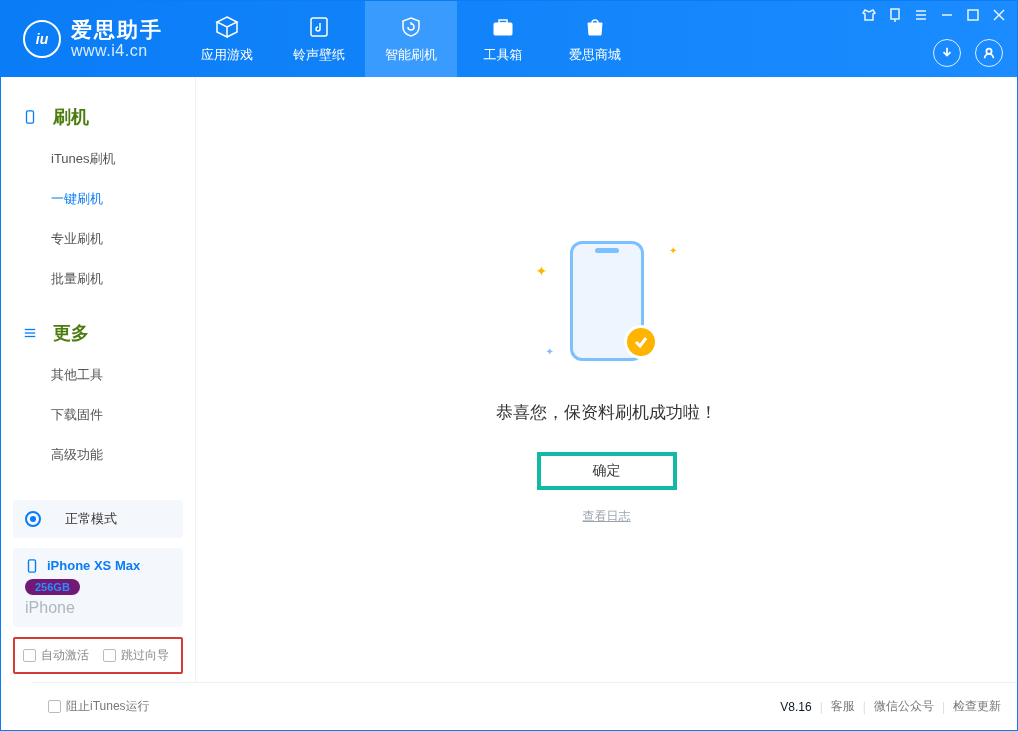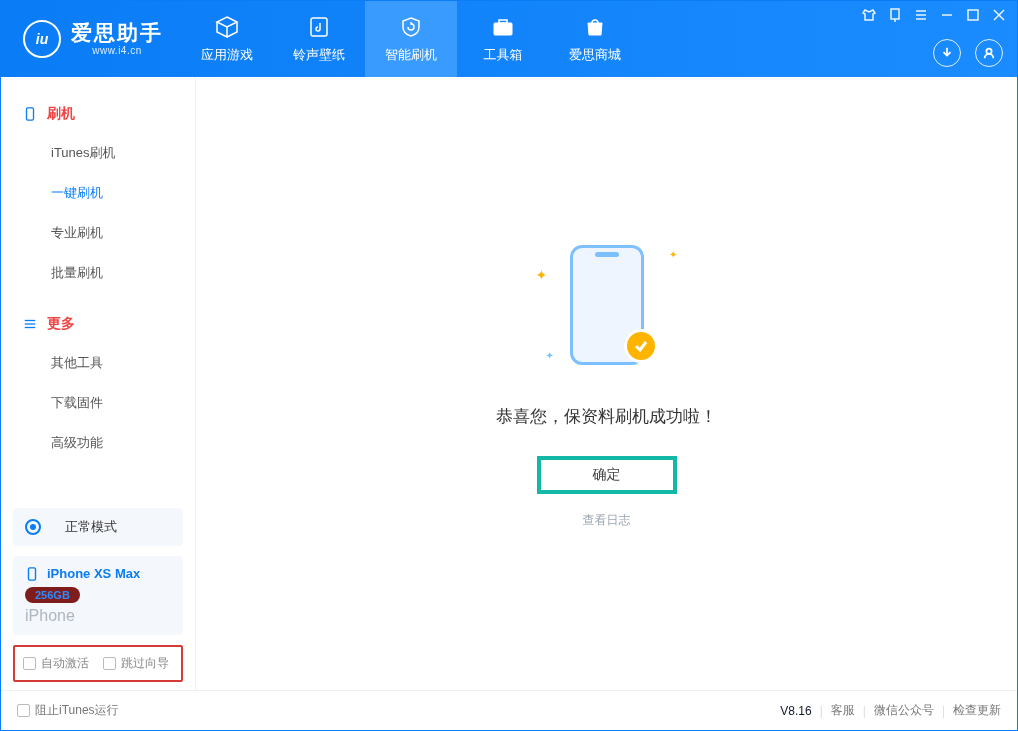--- a/index.html
+++ b/index.html
@@ -6,77 +6,77 @@
 body { background: #f5f5f5; display: flex; align-items: center; justify-content: center; min-height: 100vh; }
 
 .window { width: 1018px; height: 731px; background: #fff; border: 1px solid #0a7cf6; display: flex; flex-direction: column; overflow: hidden; }
 
 
 .header { height: 76px; background: linear-gradient(to right, #0a7cf6, #1b8cff); display: flex; align-items: center; color: #fff; position: relative; }
 .logo-block { display: flex; align-items: center; padding: 0 18px 0 22px; gap: 10px; }
 .logo-circle { width: 38px; height: 38px; border: 2.5px solid #fff; border-radius: 50%; display: flex; align-items: center; justify-content: center; font-weight: 700; font-size: 14px; font-style: italic; }
 .logo-text { line-height: 1.15; }
 .logo-title { font-size: 21px; font-weight: 600; letter-spacing: 2px; }
-.logo-sub { font-size: 10px; opacity: .85; letter-spacing: .5px; text-align: center; }
+.logo-sub { font-size: 16px; opacity: .85; letter-spacing: .5px; }
 .tabs { display: flex; height: 100%; }
 .tab { width: 92px; display: flex; flex-direction: column; align-items: center; justify-content: center; gap: 6px; cursor: pointer; font-size: 13px; }
 .tab.active { background: #3a9bff; }
 .tab-icon { width: 26px; height: 26px; display: flex; align-items: center; justify-content: center; }
 .tab-icon svg { width: 24px; height: 24px; fill: #fff; stroke: #fff; }
 .winctrl { position: absolute; right: 10px; top: 6px; display: flex; gap: 10px; align-items: center; }
 .winctrl span { width: 16px; height: 16px; display: flex; align-items: center; justify-content: center; cursor: pointer; opacity: .9; }
 .winctrl svg { stroke: #fff; fill: none; stroke-width: 1.5; }
 .hdr-right { position: absolute; right: 14px; bottom: 10px; display: flex; gap: 14px; }
 .hdr-right span { width: 28px; height: 28px; border: 1.5px solid rgba(255,255,255,.85); border-radius: 50%; display: flex; align-items: center; justify-content: center; cursor: pointer; }
 .hdr-right svg { width: 14px; height: 14px; stroke: #fff; fill: none; stroke-width: 2; }
 
 
 .body { flex: 1; display: flex; }
 
 
 .sidebar { width: 195px; border-right: 1px solid #eef1f4; display: flex; flex-direction: column; }
 .sb-nav { flex: 1; padding-top: 18px; }
-.sb-group-header { display: flex; align-items: center; gap: 10px; padding: 10px 22px; font-size: 14px; color: #ef4444; font-weight: 600; }
+.sb-group-header { display: flex; align-items: center; gap: 16px; padding: 10px 22px; font-size: 18px; color: #4d7c0f; font-weight: 600; }
 .sb-group-header .gicon { width: 14px; height: 14px; display: flex; }
 .sb-group-header .gicon svg { stroke: #0a7cf6; fill: none; stroke-width: 1.5; }
 .sb-item { padding: 11px 22px 11px 50px; font-size: 13px; color: #555; cursor: pointer; }
 .sb-item.active { color: #0a7cf6; }
 
 .sb-bottom { padding: 0 12px 8px 12px; }
 .status-card, .device-card { background: #f4f7fb; border-radius: 4px; padding: 10px 12px; margin-bottom: 10px; font-size: 13px; color: #333; }
 .status-card { display: flex; align-items: center; gap: 24px; }
 .status-dot { width: 16px; height: 16px; border-radius: 50%; border: 2px solid #0a7cf6; position: relative; }
 .status-dot::after { content: ""; width: 6px; height: 6px; background: #0a7cf6; border-radius: 50%; position: absolute; top: 3px; left: 3px; }
 .device-card .dv-row { display: flex; align-items: center; gap: 8px; font-weight: 600; color: #0a7cf6; }
 .dv-phone-icon { width: 14px; height: 14px; }
 .dv-phone-icon svg { stroke: #0a7cf6; fill: none; stroke-width: 1.6; }
-.badge { display: inline-block; margin-top: 6px; padding: 2px 10px; border-radius: 10px; background: #7f1d1d; color: #2b8cff; font-size: 11px; font-weight: 600; }
+.badge { display: inline-block; margin-top: 6px; padding: 2px 10px; border-radius: 10px; background: #701a75; color: #2b8cff; font-size: 11px; font-weight: 600; }
 .dv-sub { margin-top: 4px; color: #aeb6bf; font-size: 16px; }
 
 .checks-box { border: 2px solid #d43a36; border-radius: 2px; padding: 8px 8px; display: flex; gap: 14px; align-items: center; }
 .chk { display: flex; align-items: center; gap: 5px; font-size: 12px; color: #888; cursor: pointer; }
 .chk-box { width: 13px; height: 13px; border: 1px solid #bbb; border-radius: 2px; }
 
 
 .main { flex: 1; display: flex; flex-direction: column; align-items: center; justify-content: center; }
 .illus { position: relative; width: 170px; height: 140px; margin-bottom: 26px; }
 .phone { width: 74px; height: 120px; border: 3px solid #7dc0ff; border-radius: 12px; background: #eef5ff; position: absolute; left: 50%; top: 6px; transform: translateX(-50%); }
 .phone::before { content: ""; position: absolute; top: 4px; left: 50%; transform: translateX(-50%); width: 24px; height: 5px; background: #7dc0ff; border-radius: 3px; }
 .check-badge { width: 34px; height: 34px; background: #ffb400; border-radius: 50%; position: absolute; right: 34px; bottom: 16px; display: flex; align-items: center; justify-content: center; border: 3px solid #fff; }
 .check-badge svg { stroke: #fff; fill: none; stroke-width: 3; }
 .sparkle { position: absolute; color: #ffb400; font-size: 14px; }
 .sp1 { left: 14px; top: 28px; }
 .sp2 { left: 24px; bottom: 18px; font-size: 10px; color: #7dc0ff; }
 .sp3 { right: 14px; top: 10px; font-size: 10px; }
 .msg { font-size: 17px; color: #333; margin-bottom: 28px; }
 .ok-btn { width: 140px; height: 38px; border: 4px solid #14b8a6; background: #fff; font-size: 14px; color: #444; cursor: pointer; margin-bottom: 18px; }
-.log-link { font-size: 12px; color: #9aa4af; cursor: pointer; }
-
-
-.footer { height: 40px; border-top: 1px solid #eef1f4; display: flex; align-items: center; padding: 0 16px; font-size: 12px; color: #888; }
+.log-link { font-size: 12px; color: #9aa4af; cursor: pointer; text-decoration: underline; }
+
+
+.footer { height: 48px; border-top: 1px solid #eef1f4; display: flex; align-items: center; padding: 0 16px; font-size: 12px; color: #888; margin-left: 31px; }
 .footer .chk { color: #777; }
 .footer-right { margin-left: auto; display: flex; align-items: center; gap: 8px; }
 .version { color: #0f172a; }
 .flink { cursor: pointer; color: #777; }
 .fsep { color: #ddd; }
 </style>
 </head>
 <body>
 
 <div class="window">

